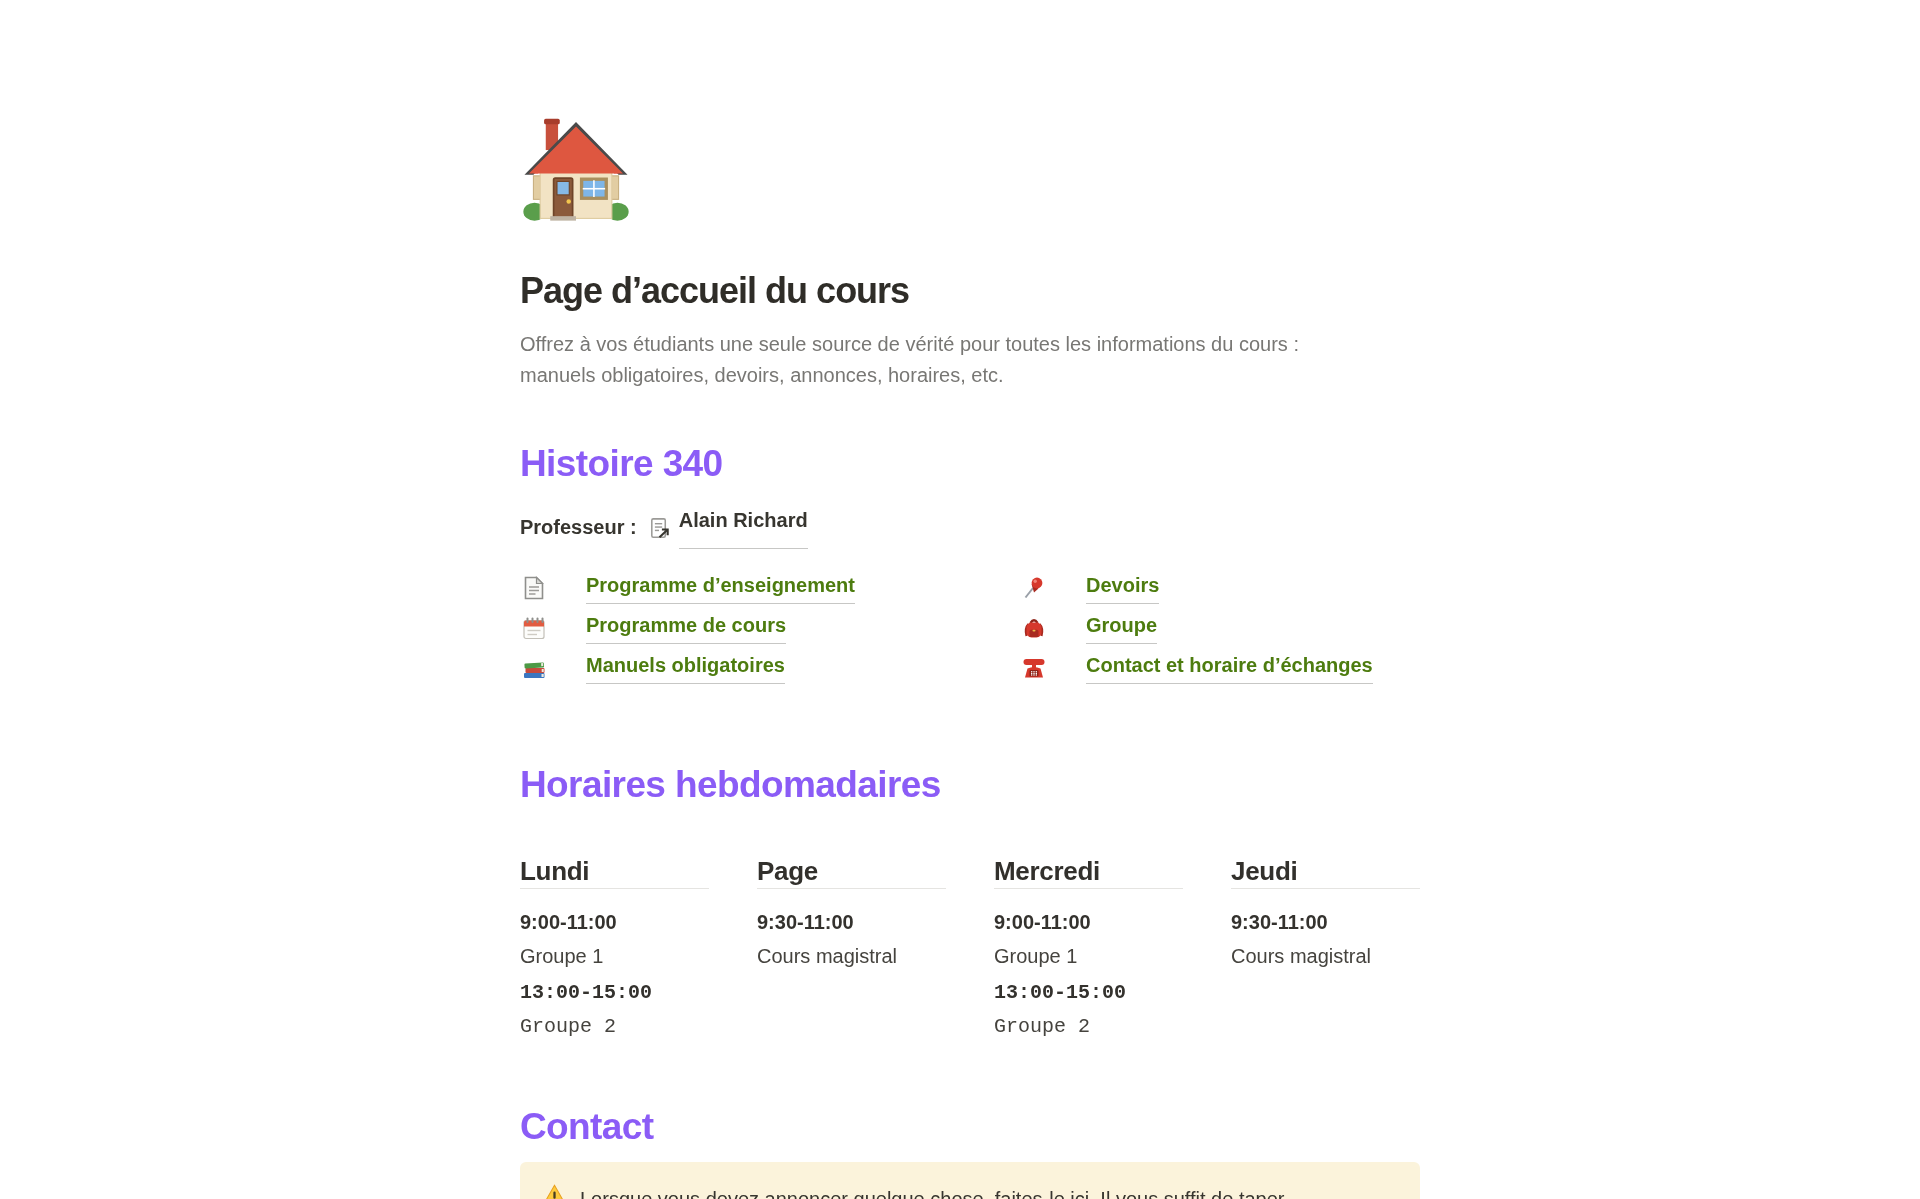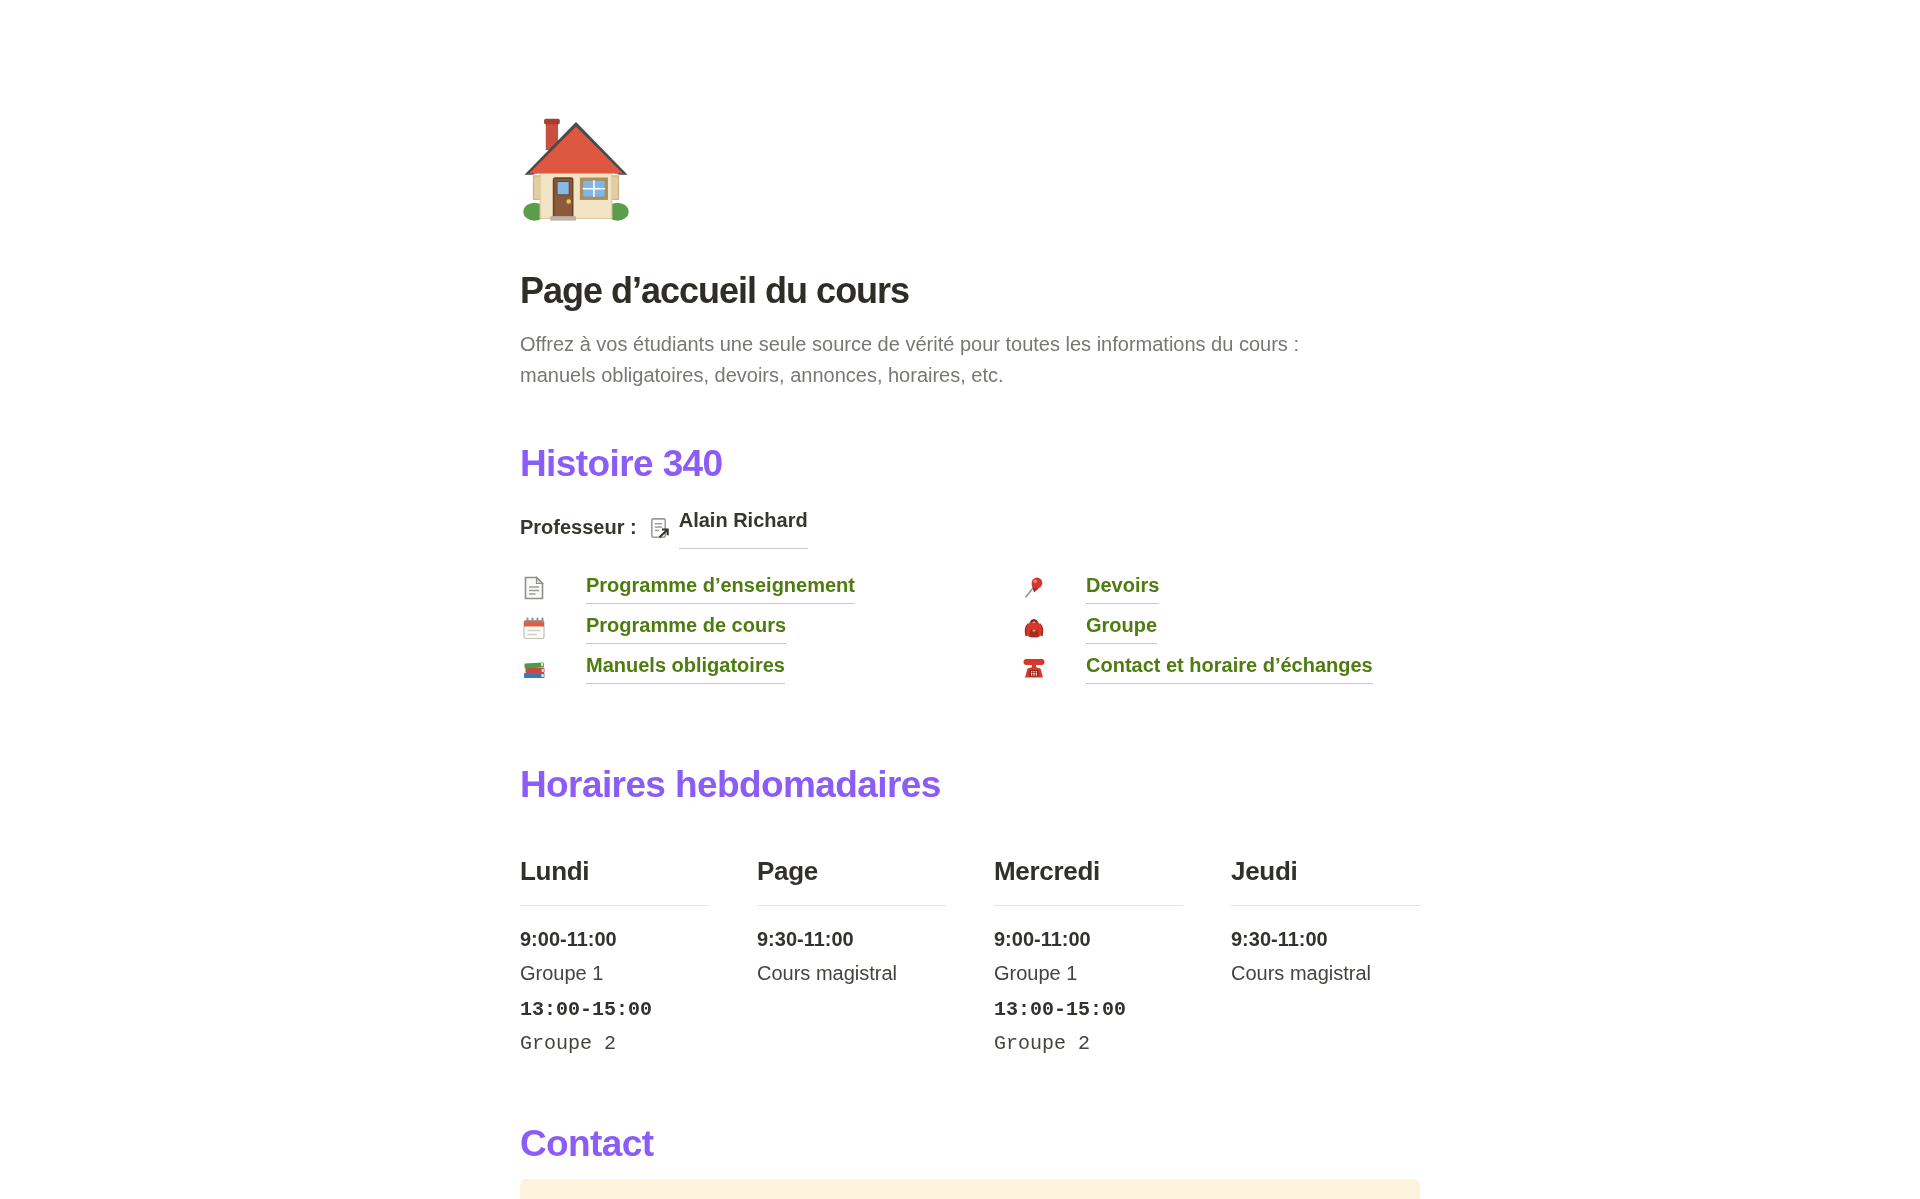--- a/index.html
+++ b/index.html
@@ -53,21 +53,21 @@
     font-size:20px; font-weight:600;
     border-bottom:1px solid rgba(55,53,47,0.28); padding-bottom:1px;
   }
 
   
   .days { margin-top:46px; display:flex; gap:48px; }
   .day-col { flex:1; min-width:0; }
   .day-name {
     font-size:26px; line-height:34px; font-weight:700; color:#32302C;
     letter-spacing:-0.3px;
-    padding-bottom:17px; border-bottom:1px solid #E5E4E1;
+    padding-bottom:0; border-bottom:1px solid #E5E4E1;
   }
   .slot { margin-top:21px; }
   .slot + .slot { margin-top:8px;font-family:Liberation Mono, monospace; }
   .slot-time { font-size:20px; line-height:25px; font-weight:700; color:#34322E; }
   .slot-label { margin-top:6px; font-size:20px; line-height:31px; color:#45433E; }
   .slot-label.only { margin-top:0; }
 
   
   .callout {
     margin-top:12px; width:900px; height:116px;

